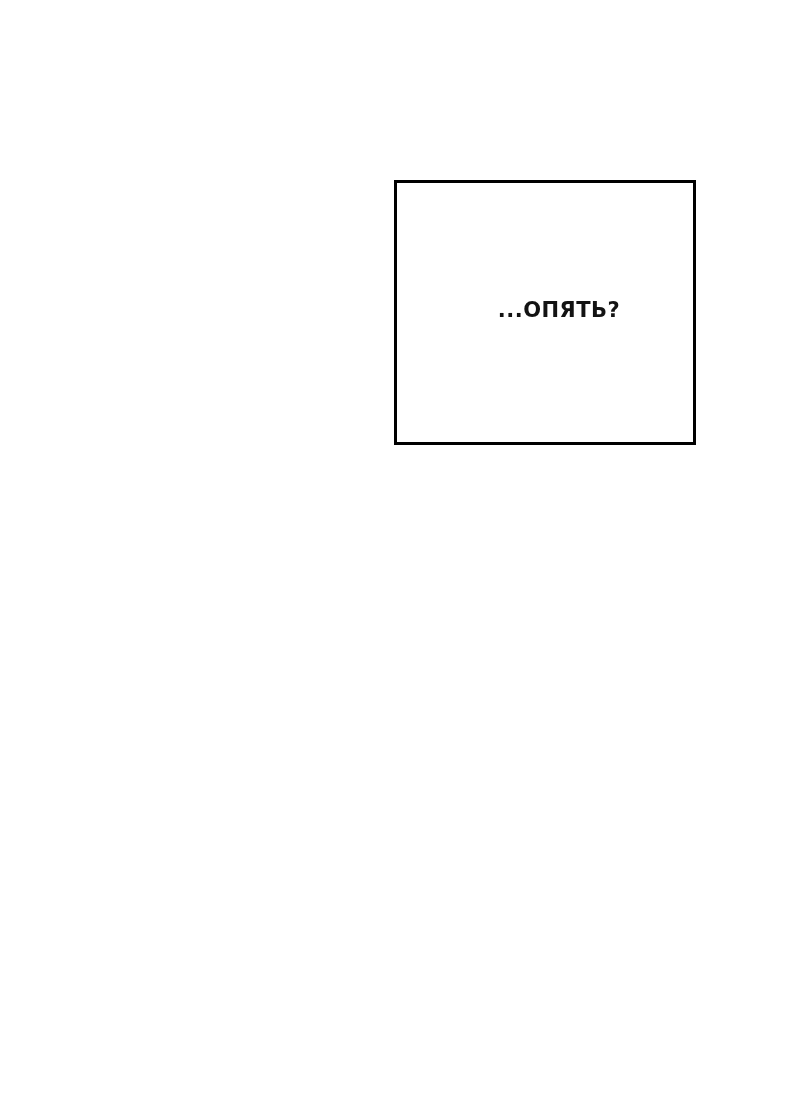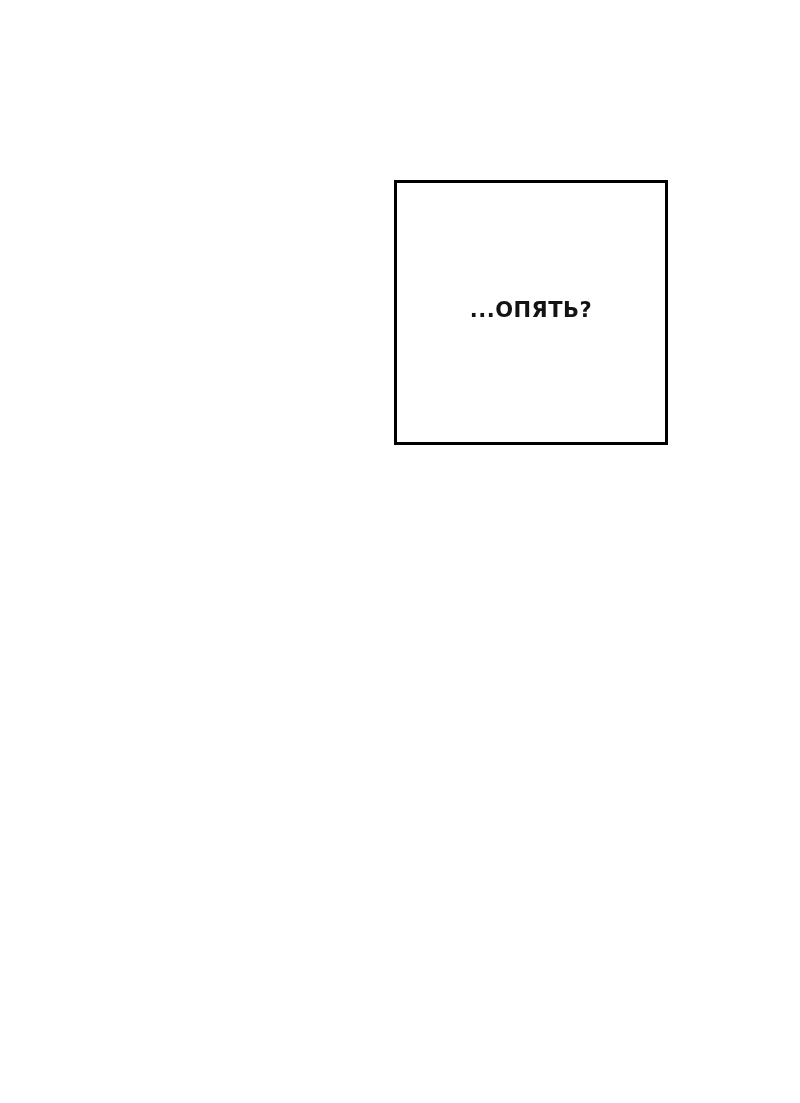--- a/index.html
+++ b/index.html
@@ -24,20 +24,21 @@
     position: absolute;
     left: 394px;
     top: 180px;
     width: 268px;
     height: 259px;
     border: 3px solid #000000;
     background: #ffffff;
     display: flex;
     align-items: center;
     justify-content: center;
+    padding-left: 28px;
   }
   .panel-caption {
     
     position: relative;
     top: -3px;
     color: #131313;
     font-size: 21px;
     font-weight: 600;
     letter-spacing: 0.5px;
     text-align: center;

